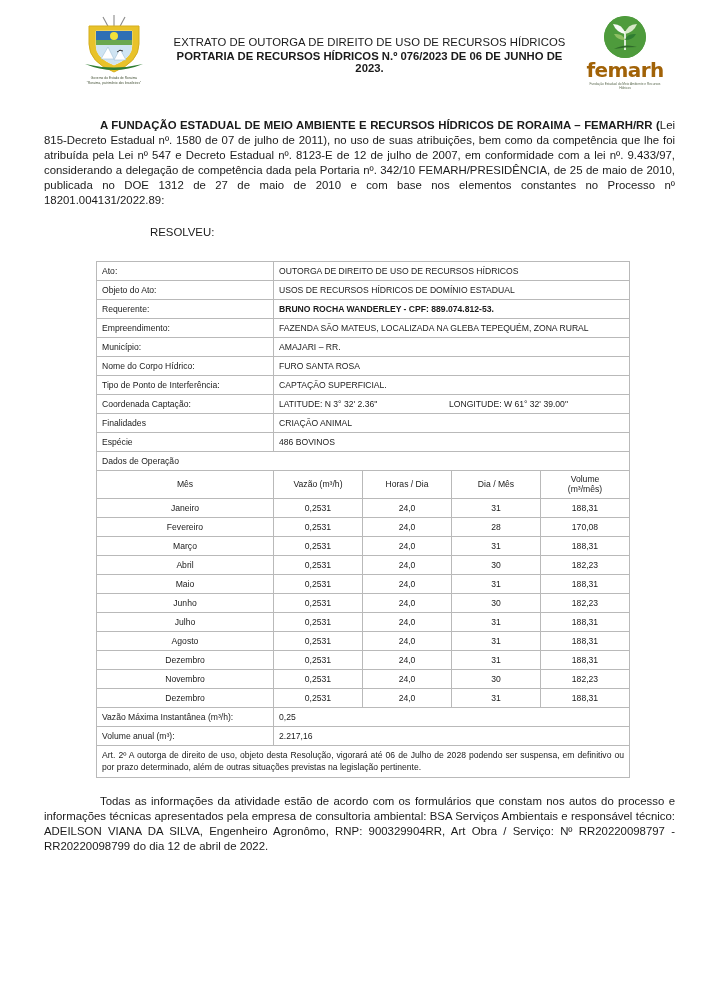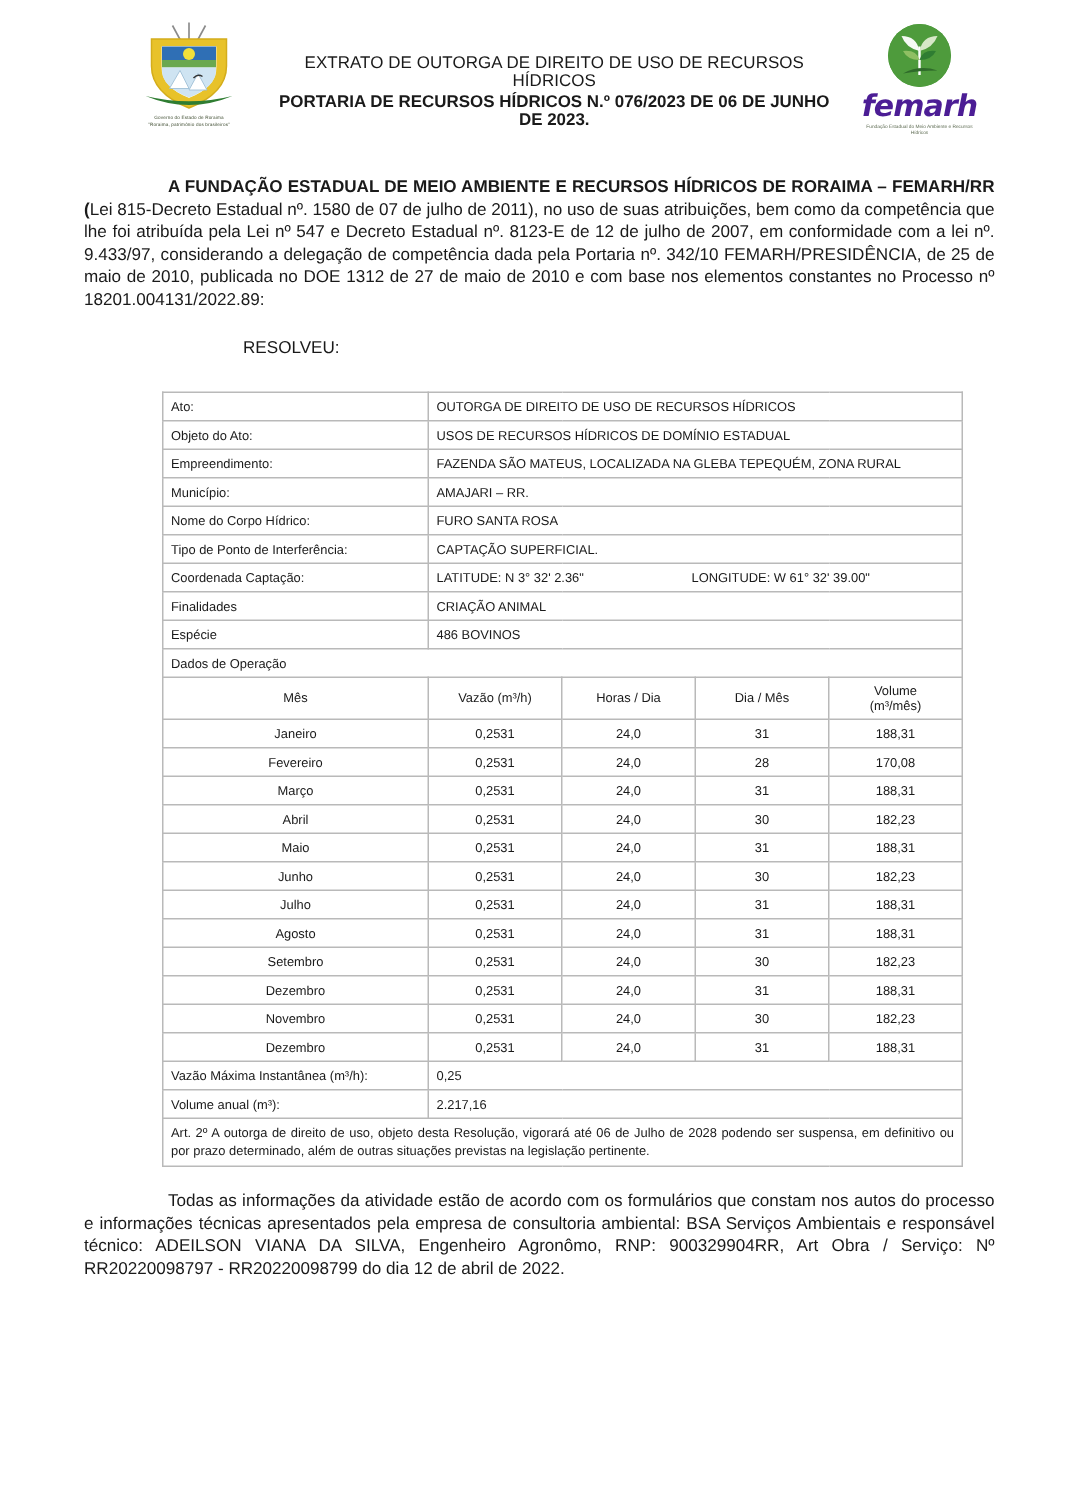--- a/index.html
+++ b/index.html
@@ -13,21 +13,21 @@
     font-family: "Liberation Sans", sans-serif;
     color: #1a1a1a;
     position: relative;
     overflow: hidden;
   }
   .page {
     width: 719px;
     height: 856px;
     position: relative;
     box-sizing: border-box;
-    padding: 0 52px;
+    padding: 0 40px;
   }
 
   
   .header {
     display: flex;
     align-items: flex-start;
     justify-content: space-between;
     padding-top: 14px;
     height: 86px;
   }
@@ -79,26 +79,25 @@
     width: 42px;
     height: 42px;
     border-radius: 50%;
     background: #4e9b3c;
     position: relative;
     overflow: hidden;
   }
   .femarh-word {
     font-size: 20px;
     font-weight: bold;
-    color: #4c1d95;
+    color: #a16207;
     letter-spacing: -0.6px;
     line-height: 1;
     margin-top: 2px;
     font-family: "DejaVu Sans", sans-serif;
-    font-style: italic;
   }
   .femarh-sub {
     font-size: 3.2px;
     color: #5d6b52;
     text-align: center;
     line-height: 1.3;
     margin-top: 1.5px;
     max-width: 74px;
   }
 
@@ -249,20 +248,24 @@
 
         <tr>
           <td class="lbl">Ato:</td>
           <td class="val" colspan="4">OUTORGA DE DIREITO DE USO DE RECURSOS HÍDRICOS</td>
         </tr>
         <tr>
           <td class="lbl">Objeto do Ato:</td>
           <td class="val" colspan="4">USOS DE RECURSOS HÍDRICOS DE DOMÍNIO ESTADUAL</td>
         </tr>
         <tr>
+          <td class="lbl">Requerente:</td>
+          <td class="val bold" colspan="4">BRUNO ROCHA WANDERLEY - CPF: 889.074.812-53.</td>
+        </tr>
+        <tr>
           <td class="lbl">Empreendimento:</td>
           <td class="val" colspan="4">FAZENDA SÃO MATEUS, LOCALIZADA NA GLEBA TEPEQUÉM, ZONA RURAL</td>
         </tr>
         <tr>
           <td class="lbl">Município:</td>
           <td class="val" colspan="4">AMAJARI – RR.</td>
         </tr>
         <tr>
           <td class="lbl">Nome do Corpo Hídrico:</td>
           <td class="val" colspan="4">FURO SANTA ROSA</td>
@@ -353,27 +356,20 @@
             <td class="c-vol">188,31</td>
           </tr>
           <tr class="op">
             <td class="c-mes">Agosto</td>
             <td class="c-vazao">0,2531</td>
             <td class="c-horas">24,0</td>
             <td class="c-dia">31</td>
             <td class="c-vol">188,31</td>
           </tr>
           <tr class="op">
-            <td class="c-mes">Setembro</td>
-            <td class="c-vazao">0,2531</td>
-            <td class="c-horas">24,0</td>
-            <td class="c-dia">30</td>
-            <td class="c-vol">182,23</td>
-          </tr>
-          <tr class="op">
             <td class="c-mes">Dezembro</td>
             <td class="c-vazao">0,2531</td>
             <td class="c-horas">24,0</td>
             <td class="c-dia">31</td>
             <td class="c-vol">188,31</td>
           </tr>
           <tr class="op">
             <td class="c-mes">Novembro</td>
             <td class="c-vazao">0,2531</td>
             <td class="c-horas">24,0</td>

